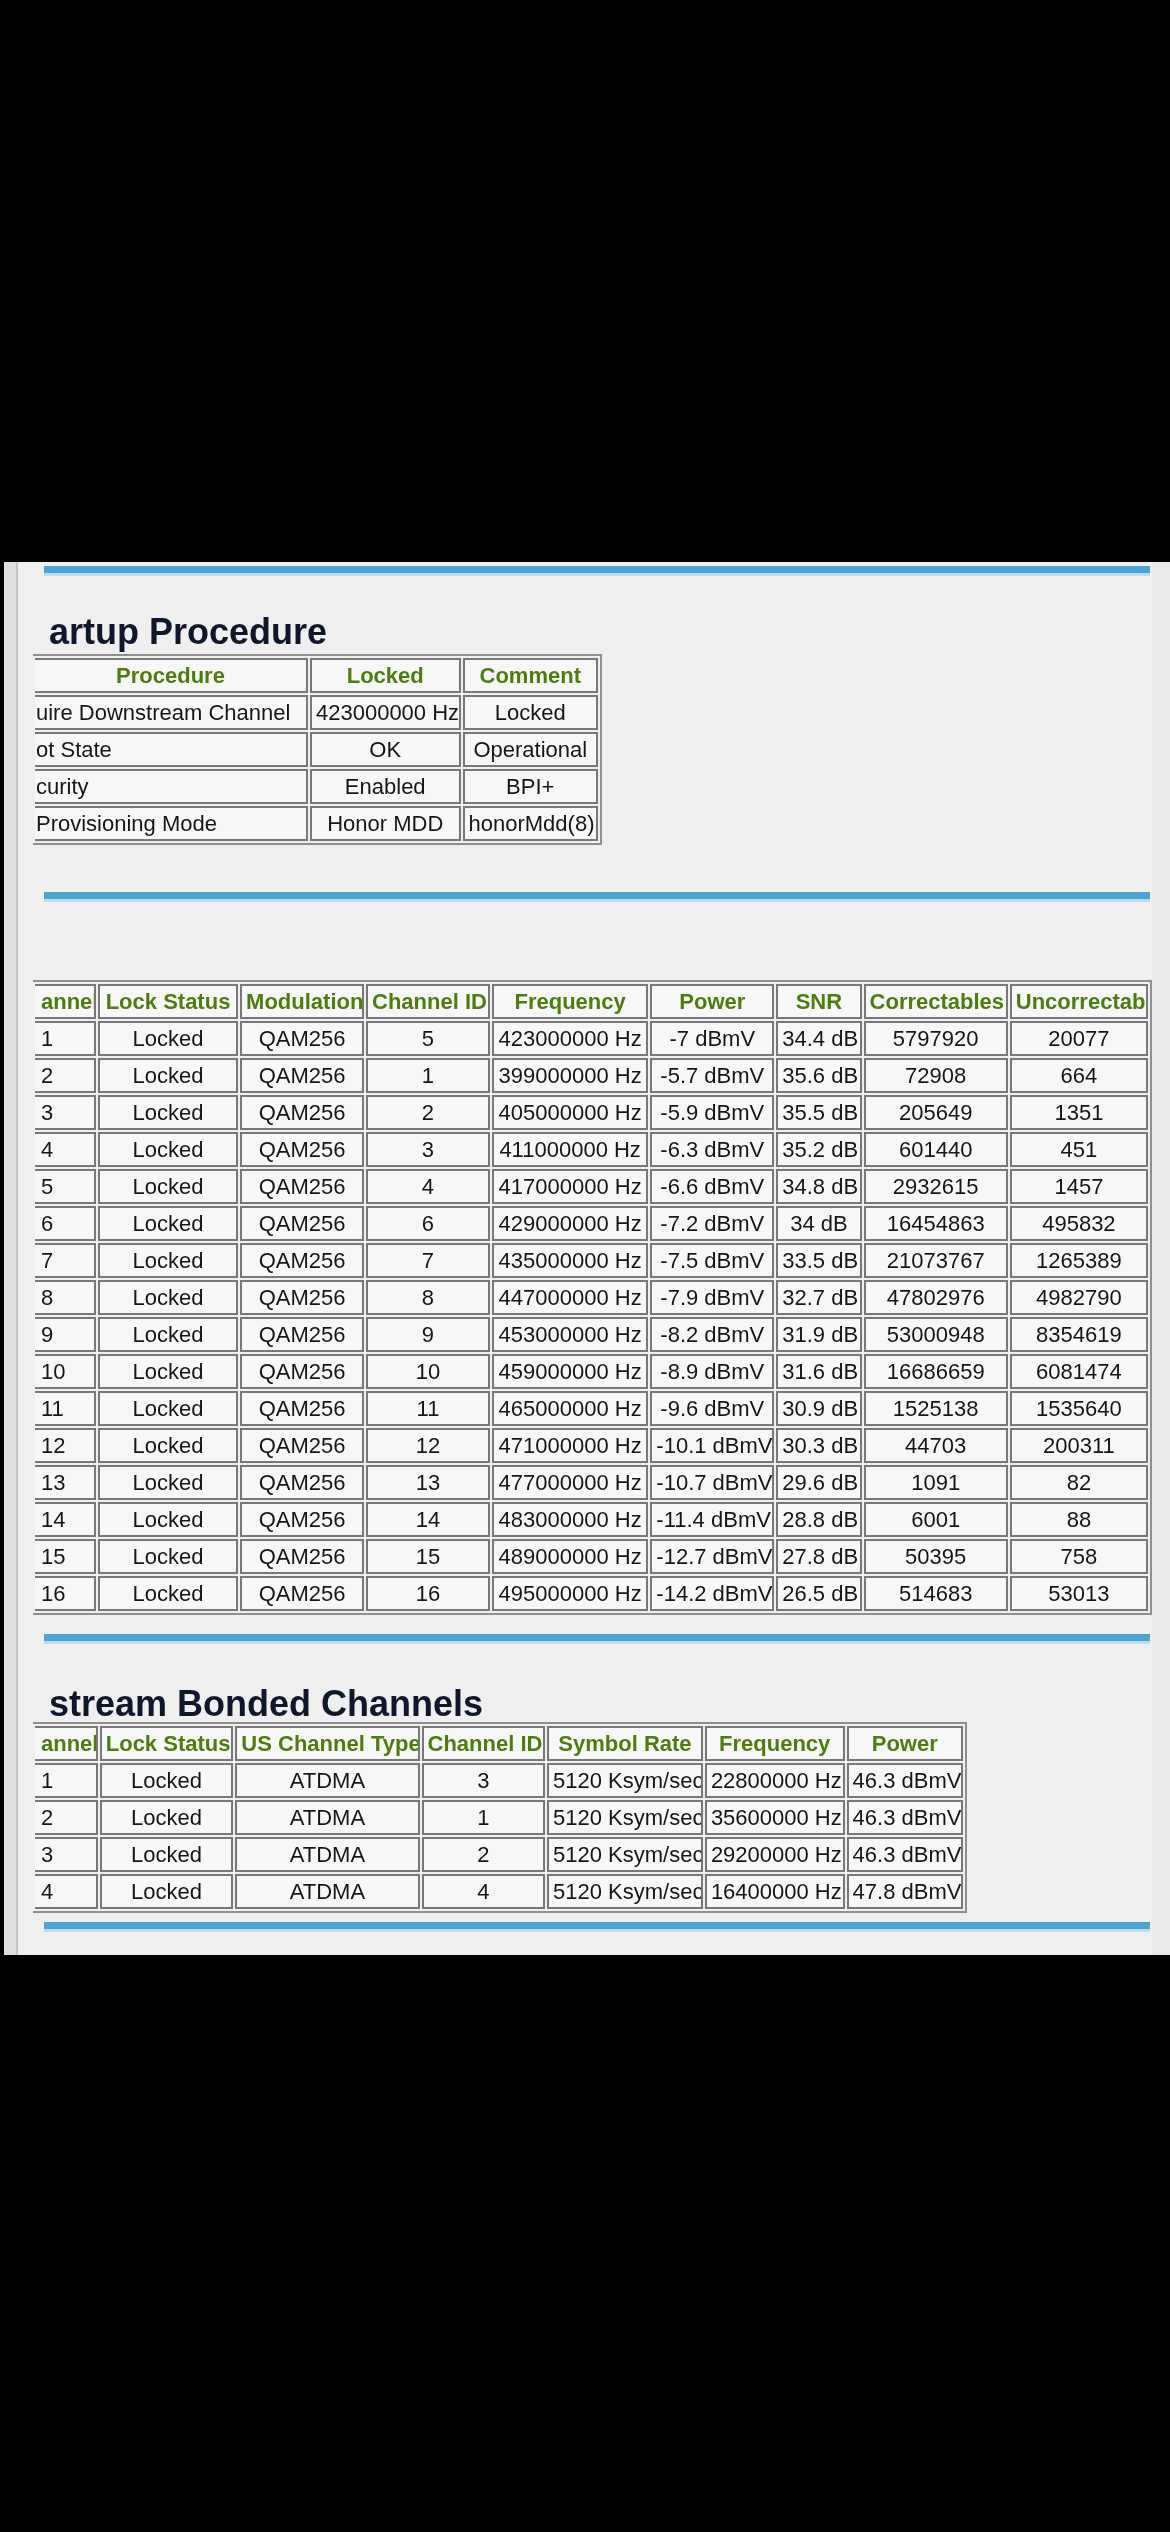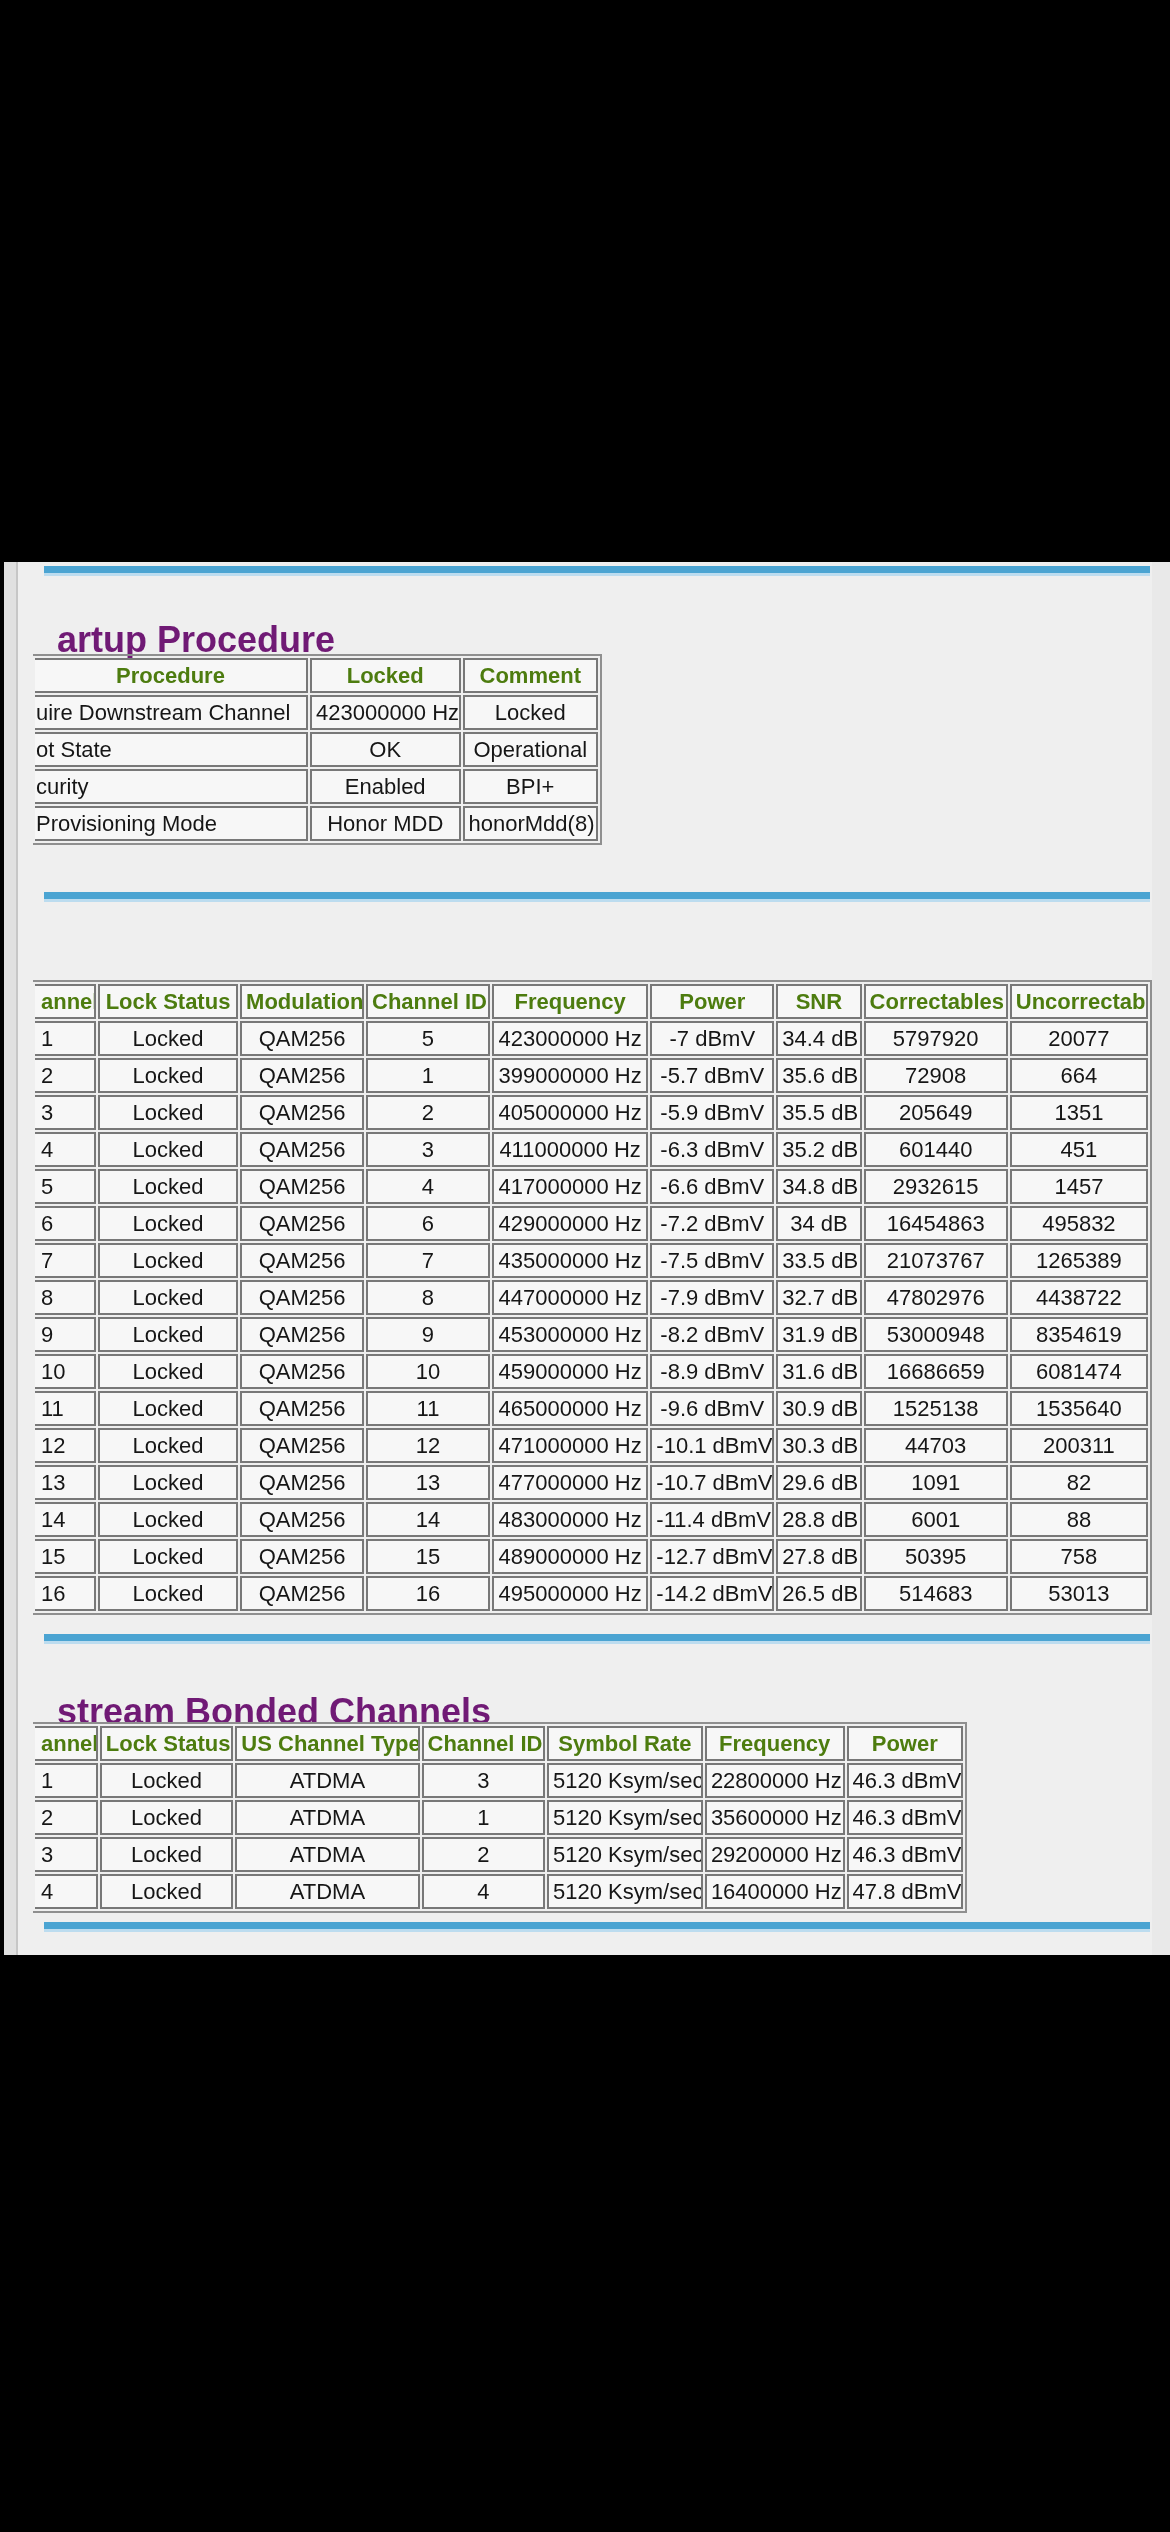--- a/index.html
+++ b/index.html
@@ -21,22 +21,22 @@
   }
   .rule {
     position:absolute; left:40px; width:1106px; height:7px;
     background:#4ba4d2; border-bottom:3px solid #bcdcef;
   }
   #rule-1 { top:4px; }
   #rule-2 { top:330px; }
   #rule-3 { top:1072px; }
   #rule-4 { top:1360px; }
   h2.section {
-    position:absolute; left:37px; margin:16px; padding:0;
-    font-size:36px; line-height:44px; font-weight:bold; color:#701a75;
+    position:absolute; left:37px; margin:8px; padding:0;
+    font-size:36px; line-height:44px; font-weight:bold; color:#0f172a;
     white-space:nowrap;
   }
   #heading-startup   { top:40px; }
   #heading-downstream{ top:368px; }
   #heading-upstream  { top:1112px; }
 
   table.status {
     position:absolute; left:29px;
     border-collapse:separate; border-spacing:2px;
     border:2px solid #8f8f8f; border-left:none;
@@ -216,21 +216,21 @@
         </tr>
         <tr>
           <td>8</td>
           <td>Locked</td>
           <td>QAM256</td>
           <td>8</td>
           <td>447000000 Hz</td>
           <td>-7.9 dBmV</td>
           <td>32.7 dB</td>
           <td>47802976</td>
-          <td>4438722</td>
+          <td>4982790</td>
         </tr>
         <tr>
           <td>9</td>
           <td>Locked</td>
           <td>QAM256</td>
           <td>9</td>
           <td>453000000 Hz</td>
           <td>-8.2 dBmV</td>
           <td>31.9 dB</td>
           <td>53000948</td>

